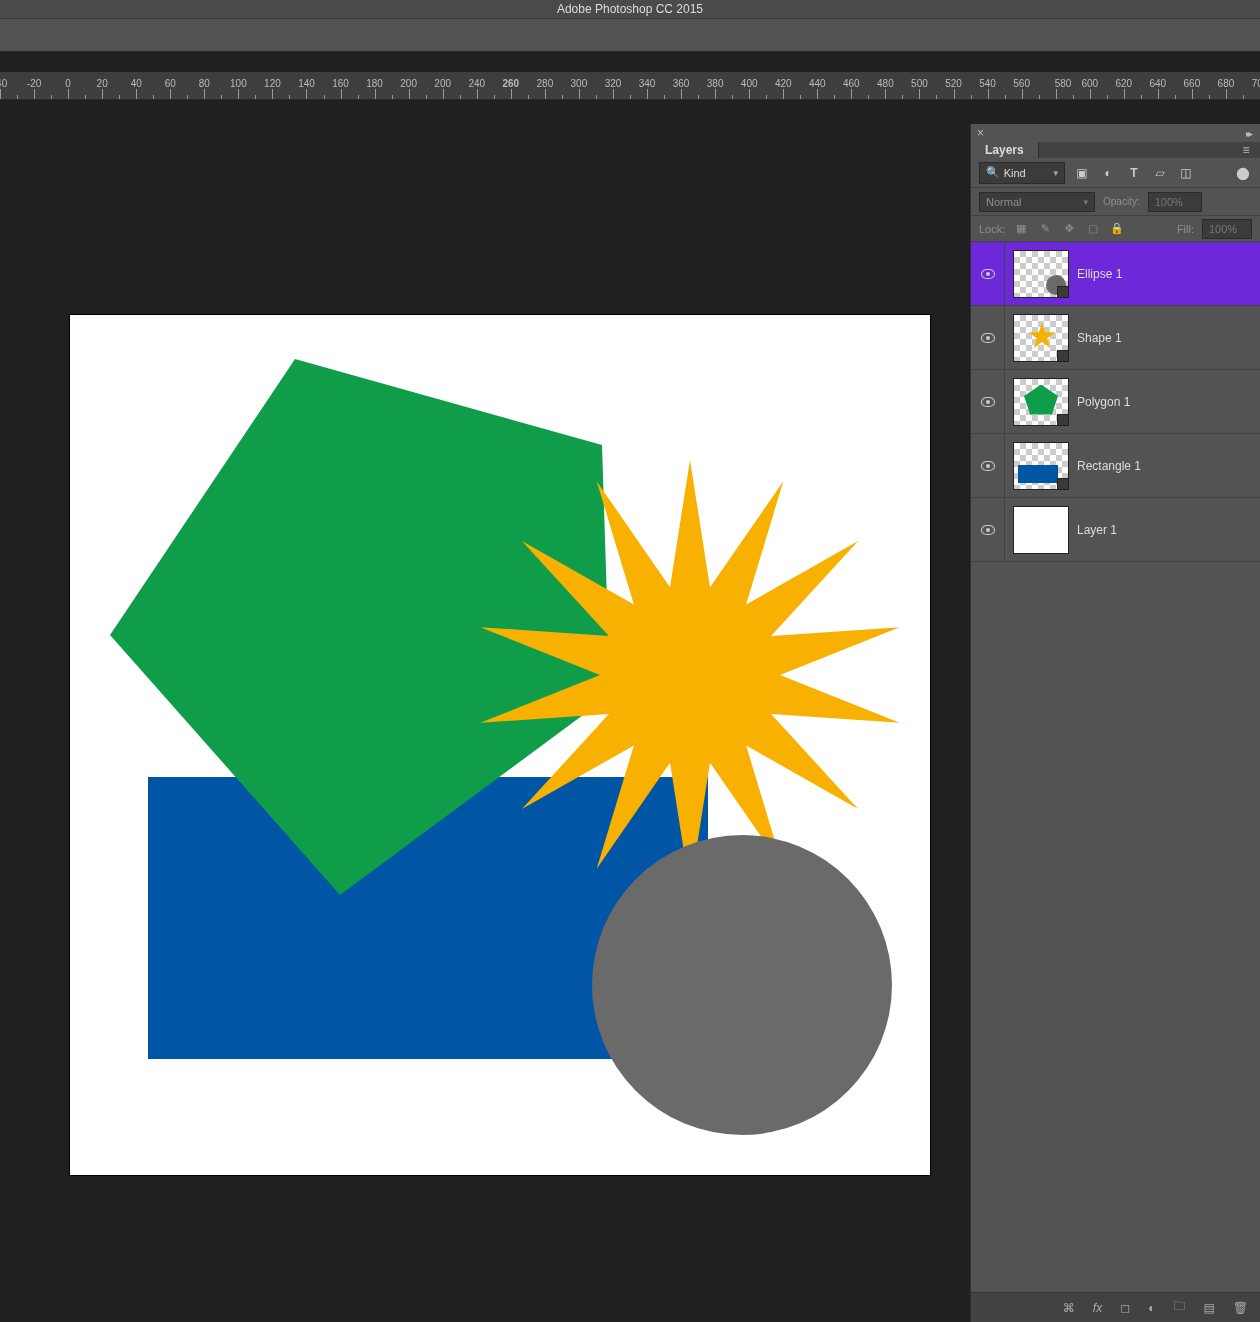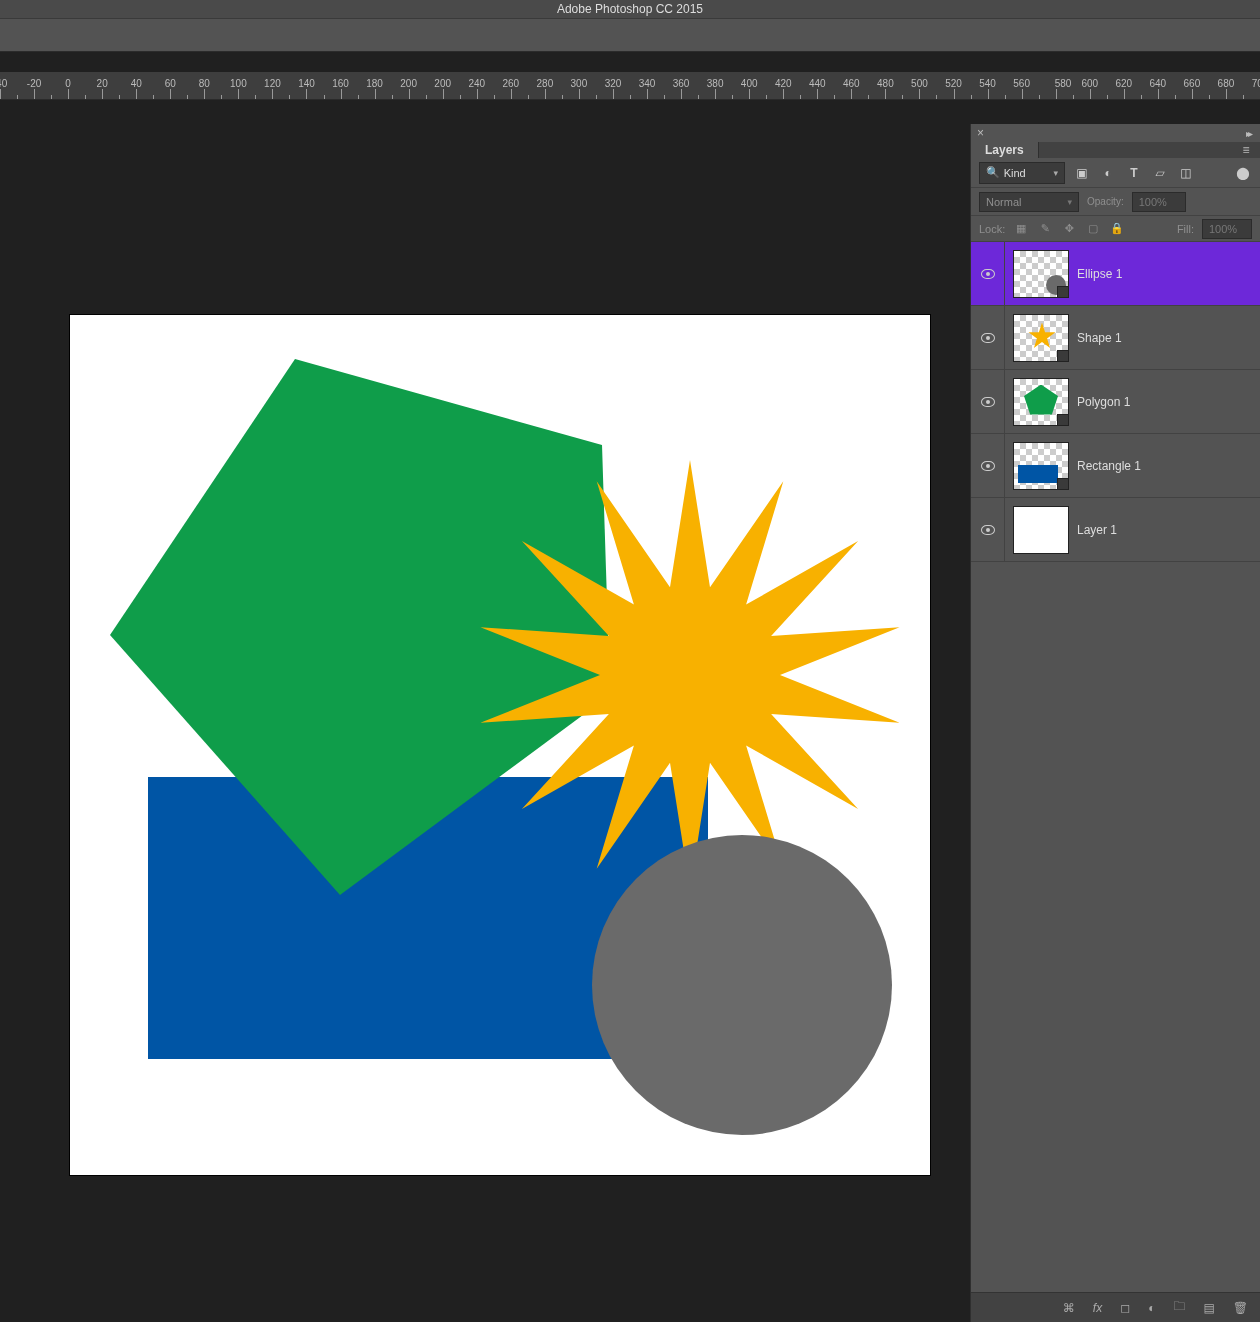--- a/index.html
+++ b/index.html
@@ -22,21 +22,21 @@
   .tabs { height:16px; background:#424242; display:flex; align-items:stretch;}
   .tab { padding:0 14px; display:flex; align-items:center; font-weight:bold; font-size:12px; color:#ddd; background:#535353; border-right:1px solid #2f2f2f;}
   .tabs .spacer{flex:1}
   .tabs .menu { width:28px; display:flex; align-items:center; justify-content:center; color:#bbb;}
   .filter-row { height:30px; display:flex; align-items:center; gap:8px; padding:0 8px; border-bottom:1px solid #424242;}
   .kind-select { background:#3b3b3b; border:1px solid #2b2b2b; height:22px; width:86px; display:flex; align-items:center; padding:0 6px; color:#ddd; font-size:11px; position:relative;}
   .kind-select::after{content:"▾"; position:absolute; right:6px; color:#aaa; font-size:9px;}
   .kind-select .mag{margin-right:4px; font-size:11px;}
   .ficon { width:18px; height:18px; display:flex; align-items:center; justify-content:center; color:#ccc; }
   .blend-row { height:28px; display:flex; align-items:center; padding:0 8px; gap:8px; border-bottom:1px solid #424242; color:#8f8f8f;}
-  .blend-select { background:#3b3b3b; border:1px solid #2b2b2b; height:20px; width:100px; display:flex; align-items:center; padding:0 6px; font-size:11px; color:#8f8f8f; position:relative;}
+  .blend-select { background:#3b3b3b; border:1px solid #2b2b2b; height:20px; width:116px; display:flex; align-items:center; padding:0 6px; font-size:11px; color:#8f8f8f; position:relative;}
   .blend-select::after{content:"▾"; position:absolute; right:6px; color:#777; font-size:9px;}
   .op-label{font-size:10px;}
   .op-val{background:#3b3b3b; border:1px solid #2b2b2b; height:20px; width:54px; display:flex; align-items:center; padding:0 6px; font-size:11px; color:#777;}
   .lock-row { height:26px; display:flex; align-items:center; padding:0 8px; gap:8px; border-bottom:1px solid #424242; color:#8f8f8f; font-size:11px;}
   .lock-row .licon{width:16px; text-align:center;}
   .layers-list { flex:1; overflow:auto;}
   .layer { height:64px; display:flex; align-items:center; border-bottom:1px solid #424242;}
   .layer.selected { background:#6d28d9;}
   .vis { width:34px; height:100%; display:flex; align-items:center; justify-content:center; border-right:1px solid #424242;}
   .eye{width:14px;height:10px;border:1px solid #ccc;border-radius:50%/60%;position:relative;}
@@ -99,21 +99,21 @@
       <div class="tick major" style="left: 408.649px;"></div>
       <div class="tlabel" style="left: 408.649px;">200</div>
       <div class="tick minor" style="left: 425.676px;"></div>
       <div class="tick major" style="left: 442.703px;"></div>
       <div class="tlabel" style="left: 442.703px;">200</div>
       <div class="tick minor" style="left: 459.73px;"></div>
       <div class="tick major" style="left: 476.757px;"></div>
       <div class="tlabel" style="left: 476.757px;">240</div>
       <div class="tick minor" style="left: 493.784px;"></div>
       <div class="tick major" style="left: 510.811px;"></div>
-      <div class="tlabel" style="left: 510.811px;">260</div>
+      <div class="tlabel" style="left: 510.811px; font-weight: bold;">260</div>
       <div class="tick minor" style="left: 527.838px;"></div>
       <div class="tick major" style="left: 544.865px;"></div>
       <div class="tlabel" style="left: 544.865px;">280</div>
       <div class="tick minor" style="left: 561.892px;"></div>
       <div class="tick major" style="left: 578.919px;"></div>
       <div class="tlabel" style="left: 578.919px;">300</div>
       <div class="tick minor" style="left: 595.946px;"></div>
       <div class="tick major" style="left: 612.973px;"></div>
       <div class="tlabel" style="left: 612.973px;">320</div>
       <div class="tick minor" style="left: 630px;"></div>

